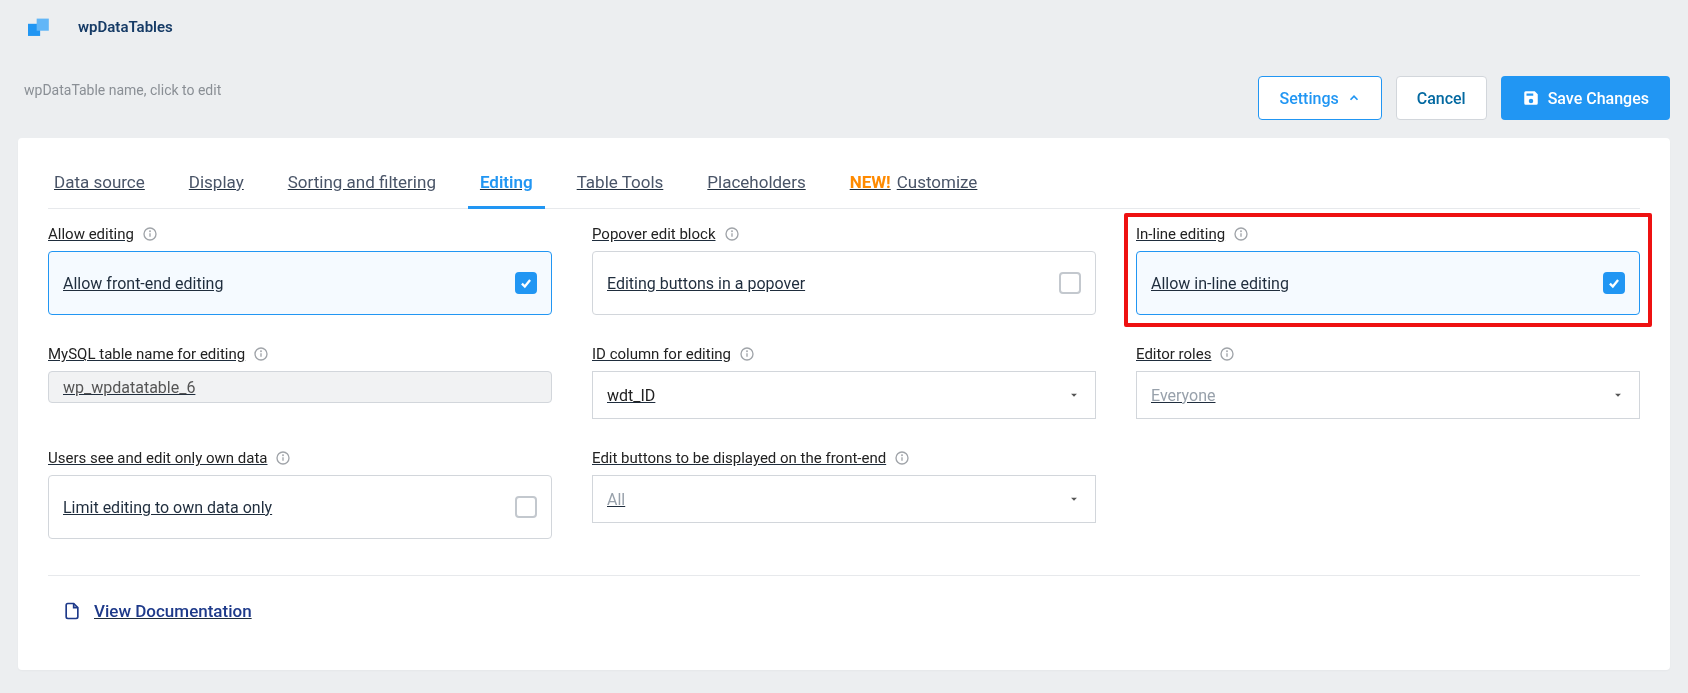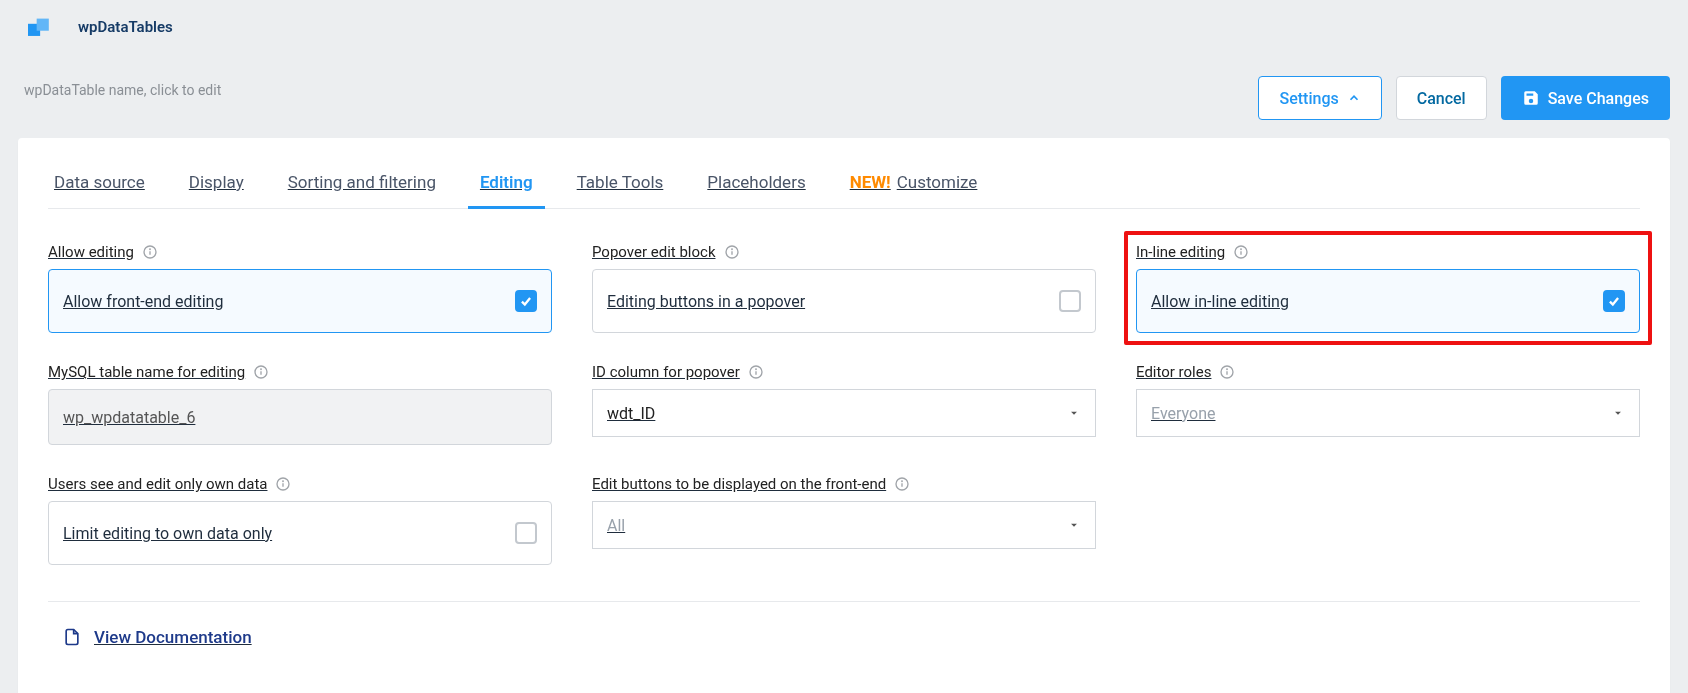--- a/index.html
+++ b/index.html
@@ -31,33 +31,33 @@
   .chev { width:14px; height:14px; }
   .save-ic { width:18px; height:18px; }
 
   .panel { background:#fff; border-radius:4px; padding:24px 30px 48px 30px; margin-top:18px; box-shadow:0 1px 2px rgba(0,0,0,0.03);text-decoration:underline; }
   .tabs { display:flex; gap:40px; border-bottom:1px solid #e7e9ec; padding:0 4px; }
   .tab { font-size:17px; color:#4a5568; padding:10px 2px 16px 2px; cursor:pointer; position:relative; }
   .tab.active { color:#2196F3; font-weight:600; }
   .tab.active::after { content:""; position:absolute; left:-10px; right:-10px; bottom:-1px; height:3px; background:#2196F3; }
   .tab .new-prefix { color:#ff8a00; font-weight:700; margin-right:6px;}
 
-  .grid { display:grid; grid-template-columns: 1fr 1fr 1fr; column-gap:40px; row-gap:30px; margin-top:34px; }
+  .grid { display:grid; grid-template-columns: 1fr 1fr 1fr; column-gap:40px; row-gap:30px; margin-top:16px; }
   .field-label { display:flex; align-items:center; gap:8px; font-size:15px; color:#222; margin-bottom:8px; }
   .info-ic { width:16px; height:16px; color:#a0a4a9; }
 
   .checkbox-field { border:1px solid #d2d6db; border-radius:4px; height:64px; padding:0 14px; display:flex; align-items:center; justify-content:space-between; font-size:16px; }
   .checkbox-field.checked { border-color:#2196F3; background:#f5faff; }
   .cb { width:22px; height:22px; border-radius:4px; border:2px solid #c3c8ce; display:flex; align-items:center; justify-content:center; color:#fff; }
   .cb.on { background:#2196F3; border-color:#2196F3; }
   .cb svg{ width:14px; height:14px; display:none;}
   .cb.on svg{display:block;}
   .highlight-box { border:4px solid #e11; border-radius:2px; padding:8px 8px; margin:-12px -12px; }
 
-  .text-field { border:1px solid #d2d6db; border-radius:4px; height:56px; padding:0 14px; display:flex; align-items:center; font-size:16px; color:#222; background:#fff;}
+  .text-field { border:1px solid #d2d6db; border-radius:4px; height:32px; padding:0 14px; display:flex; align-items:center; font-size:16px; color:#222; background:#fff;}
   .text-field.readonly { background:#f1f2f3; color:#555; }
   .select-field { border:1px solid #d2d6db; border-radius:0; height:48px; padding:0 14px; display:flex; align-items:center; justify-content:space-between; font-size:16px; color:#222; background:#fff; }
   .select-field .caret { width:14px; height:14px; color:#555;}
   .ph { color:#98a1ab; }
 
   .footer-sep { border:none; border-top:1px solid #e7e9ec; margin-top:36px; }
   .doc-link { display:flex; align-items:center; gap:12px; margin-top:24px; color:#1e3a8a; font-size:17px; font-weight:500; cursor:pointer; padding-left:14px; }
   .doc-link svg { width:20px; height:22px; color:#1e3a8a; }
 </style>
 </head>
@@ -167,21 +167,21 @@
           <svg class="info-ic" viewBox="0 0 24 24" fill="none" stroke="currentColor" stroke-width="2">
             <circle cx="12" cy="12" r="9"></circle>
             <line x1="12" y1="11" x2="12" y2="16"></line>
             <circle cx="12" cy="8" r="0.5" fill="currentColor"></circle>
           </svg>
         </div>
       <div class="text-field readonly">wp_wpdatatable_6</div>
     </div>
     <div>
       <div class="field-label">
-          <span>ID column for popover</span>
+          <span>ID column for editing</span>
           <svg class="info-ic" viewBox="0 0 24 24" fill="none" stroke="currentColor" stroke-width="2">
             <circle cx="12" cy="12" r="9"></circle>
             <line x1="12" y1="11" x2="12" y2="16"></line>
             <circle cx="12" cy="8" r="0.5" fill="currentColor"></circle>
           </svg>
         </div>
       <div class="select-field">
         <span>wdt_ID</span>
         <svg class="caret" viewBox="0 0 24 24" fill="currentColor">
             <path d="M7 10l5 5 5-5z"></path>

